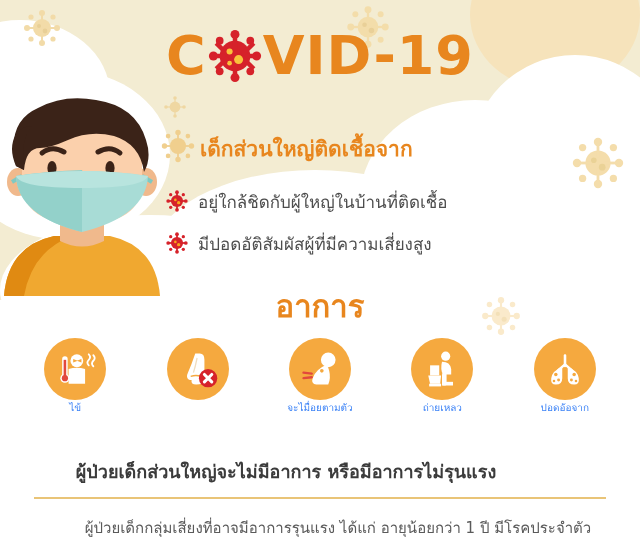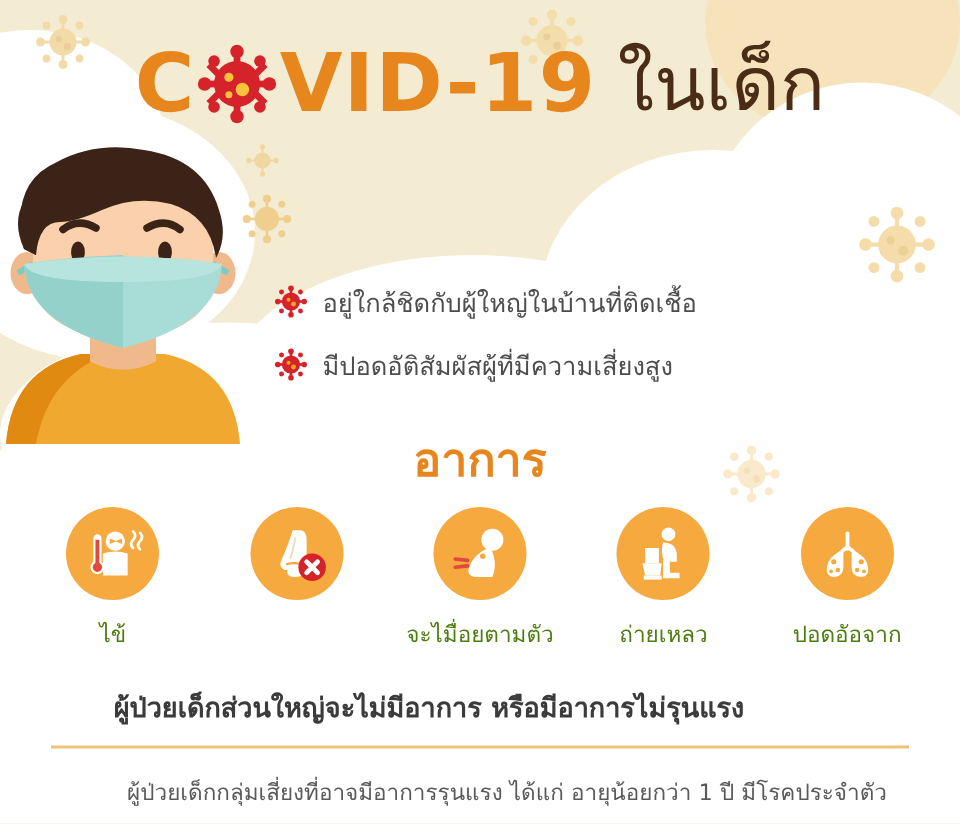--- a/index.html
+++ b/index.html
@@ -98,21 +98,21 @@
     position:absolute;
     left:200px; top:132px;
     font-size:21px;
     font-weight:bold;
     color:#e8861e;
     z-index:8;
     white-space:nowrap;
   }
   .bullets {
     position:absolute;
-    left:183px; top:188px;
+    left:166px; top:188px;
     z-index:8;
   }
   .bullet-row {
     display:flex;
     align-items:center;
     margin-bottom:16px;
     height:26px;
   }
   .bullet-icon {
     width:22px; height:22px;
@@ -155,23 +155,22 @@
   .symptom-circle {
     width:62px; height:62px;
     border-radius:50%;
     background:#f5a93f;
     display:flex;
     align-items:center;
     justify-content:center;
     position:relative;
   }
   .symptom-label {
-    margin-top:11px;
-    font-size:15px;
-    color:#4d7c0f;
+    font-size:10px;
+    color:#3b82f6;
     white-space:nowrap;
   }
 
   
   .note-strong {
     position:absolute;
     left:0; top:457px;
     width:572px;
     text-align:center;
     font-size:18px;
@@ -360,21 +359,20 @@
           </g>
           <g fill="#f9c23c">
             <circle cx="24" cy="25" r="3.4"></circle>
             <circle cx="34" cy="34" r="5"></circle>
             <circle cx="24" cy="38" r="2.6"></circle>
           </g>
         </svg>
       </span>
       <span class="seg">VID-19</span>
     </span>
-    <span class="title-thai">ในเด็ก</span>
   </div>
 
   <svg class="child" viewBox="0 0 176 200">
 
     <path d="M10 200 Q14 150 60 140 L116 140 Q162 150 166 200 Z" fill="#f0a830"></path>
     <path d="M10 200 Q14 150 60 140 L78 140 Q38 155 30 200 Z" fill="#e08a12"></path>
 
     <path d="M66 112 L110 112 L110 145 Q88 156 66 145 Z" fill="#f0b98c"></path>
 
     <ellipse cx="24" cy="86" rx="11" ry="14" fill="#f0b98c"></ellipse>
@@ -394,20 +392,21 @@
     <path d="M88 76 L88 86" stroke="#eab88f" stroke-width="3" stroke-linecap="round" fill="none"></path>
 
     <path d="M28 80 L18 86" stroke="#7fc9c2" stroke-width="4" fill="none"></path>
     <path d="M148 80 L158 86" stroke="#7fc9c2" stroke-width="4" fill="none"></path>
 
     <path d="M22 80 Q88 70 154 80 Q152 120 88 136 Q24 120 22 80 Z" fill="#a8dcd6"></path>
     <path d="M22 80 Q55 75 88 74 L88 136 Q24 120 22 80 Z" fill="#93d1ca"></path>
     <path d="M22 80 Q88 70 154 80 Q150 92 88 92 Q26 92 22 80 Z" fill="#b8e4de"></path>
   </svg>
 
+  <div class="subtitle">เด็กส่วนใหญ่ติดเชื้อจาก</div>
 
   <div class="bullets">
     <div class="bullet-row">
       <span class="bullet-icon">
         <svg viewBox="0 0 40 40" width="22" height="22">
           <g fill="#d6222a">
             <circle cx="20" cy="20" r="11"></circle>
             <circle cx="20" cy="4" r="3.4"></circle>
               <circle cx="20" cy="36" r="3.4"></circle>
             <circle cx="4" cy="20" r="3.4"></circle>

